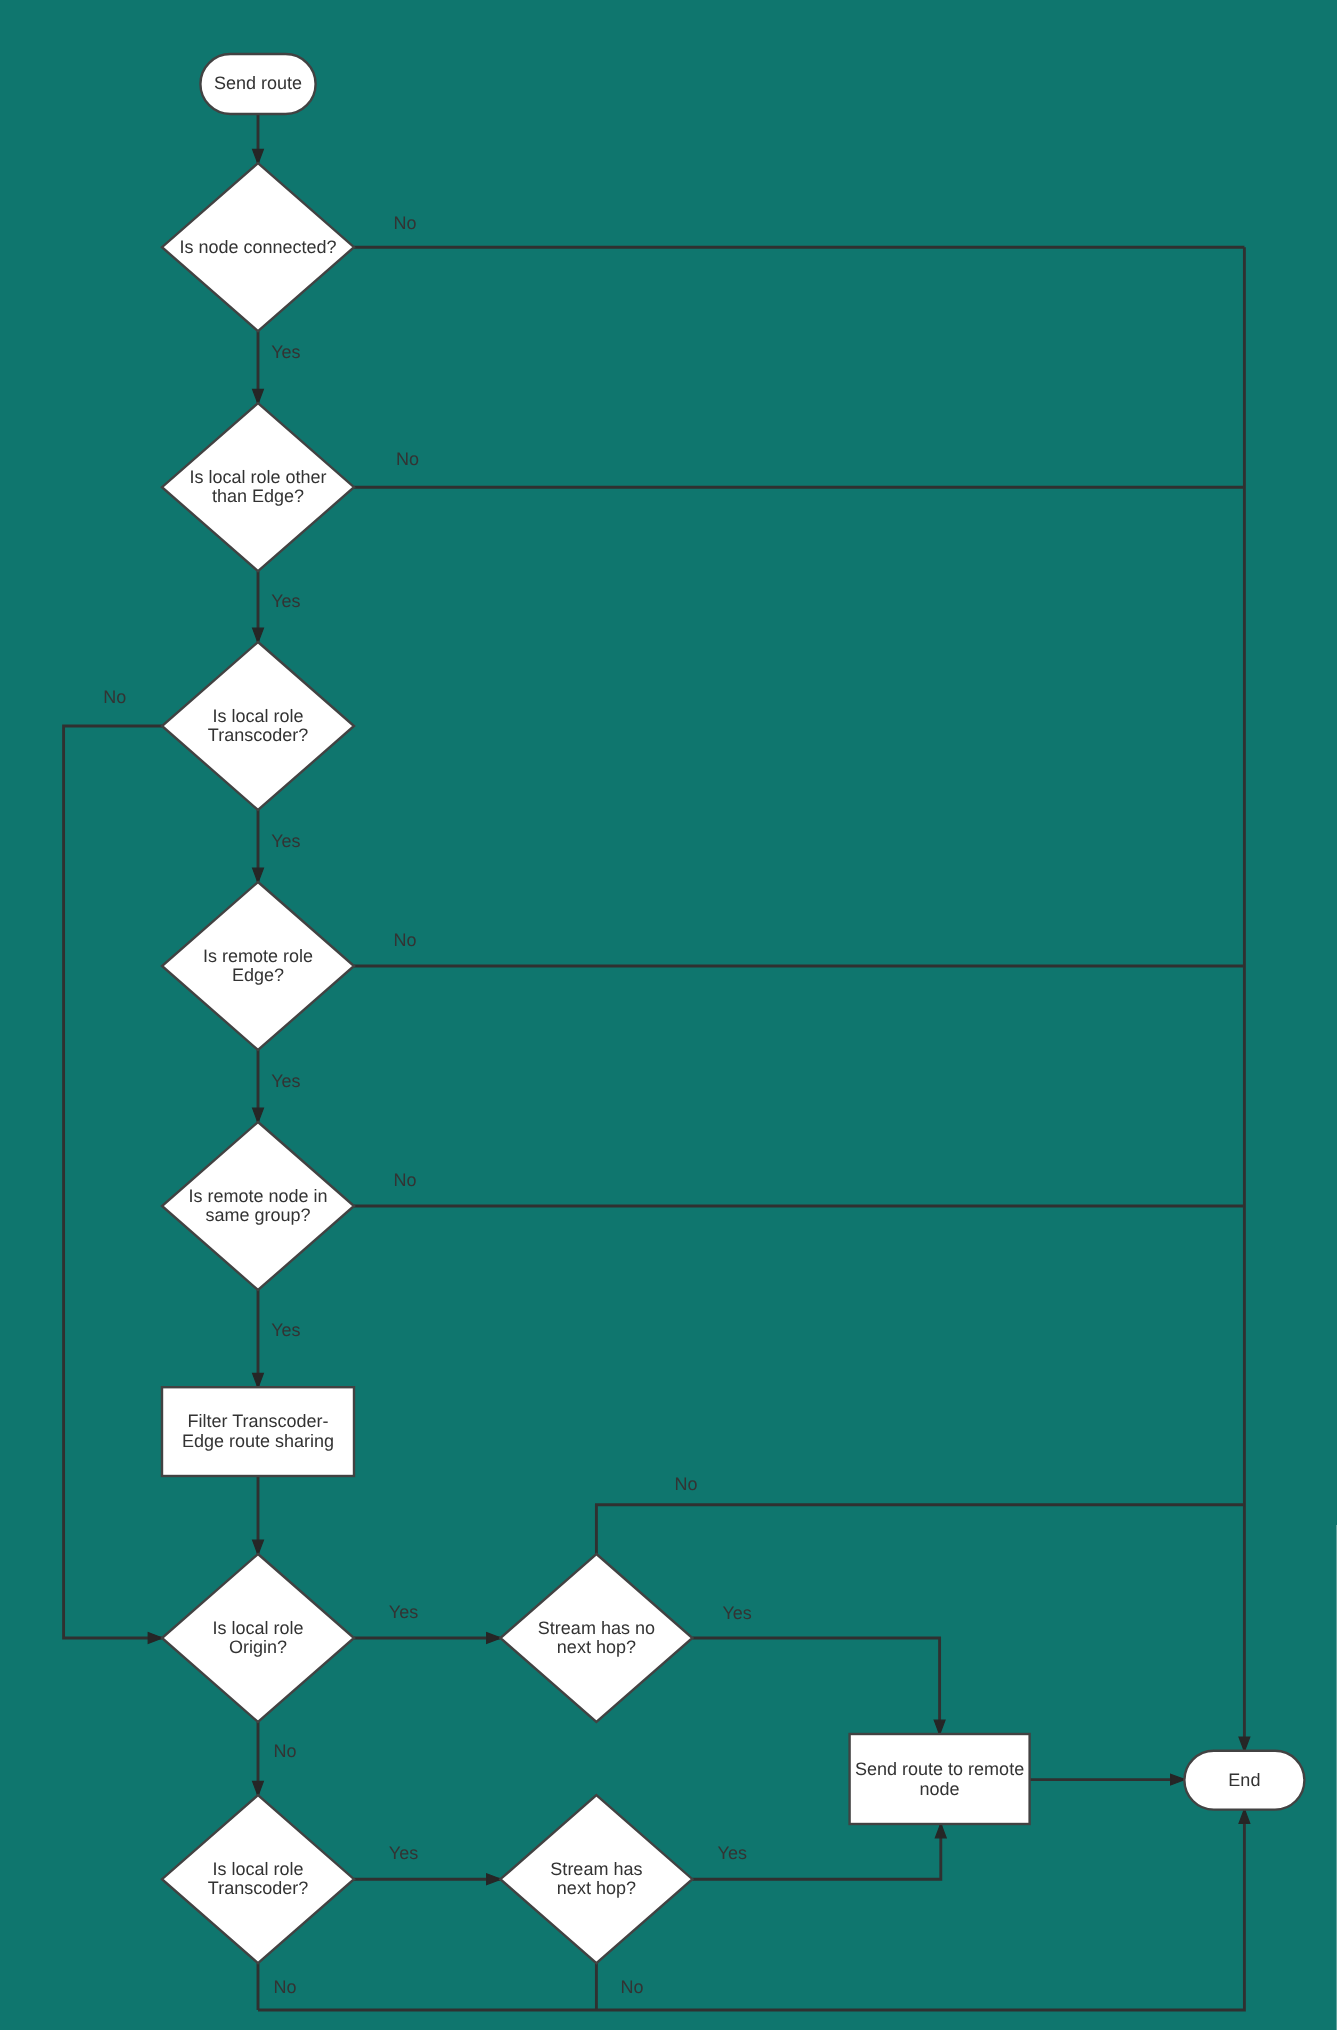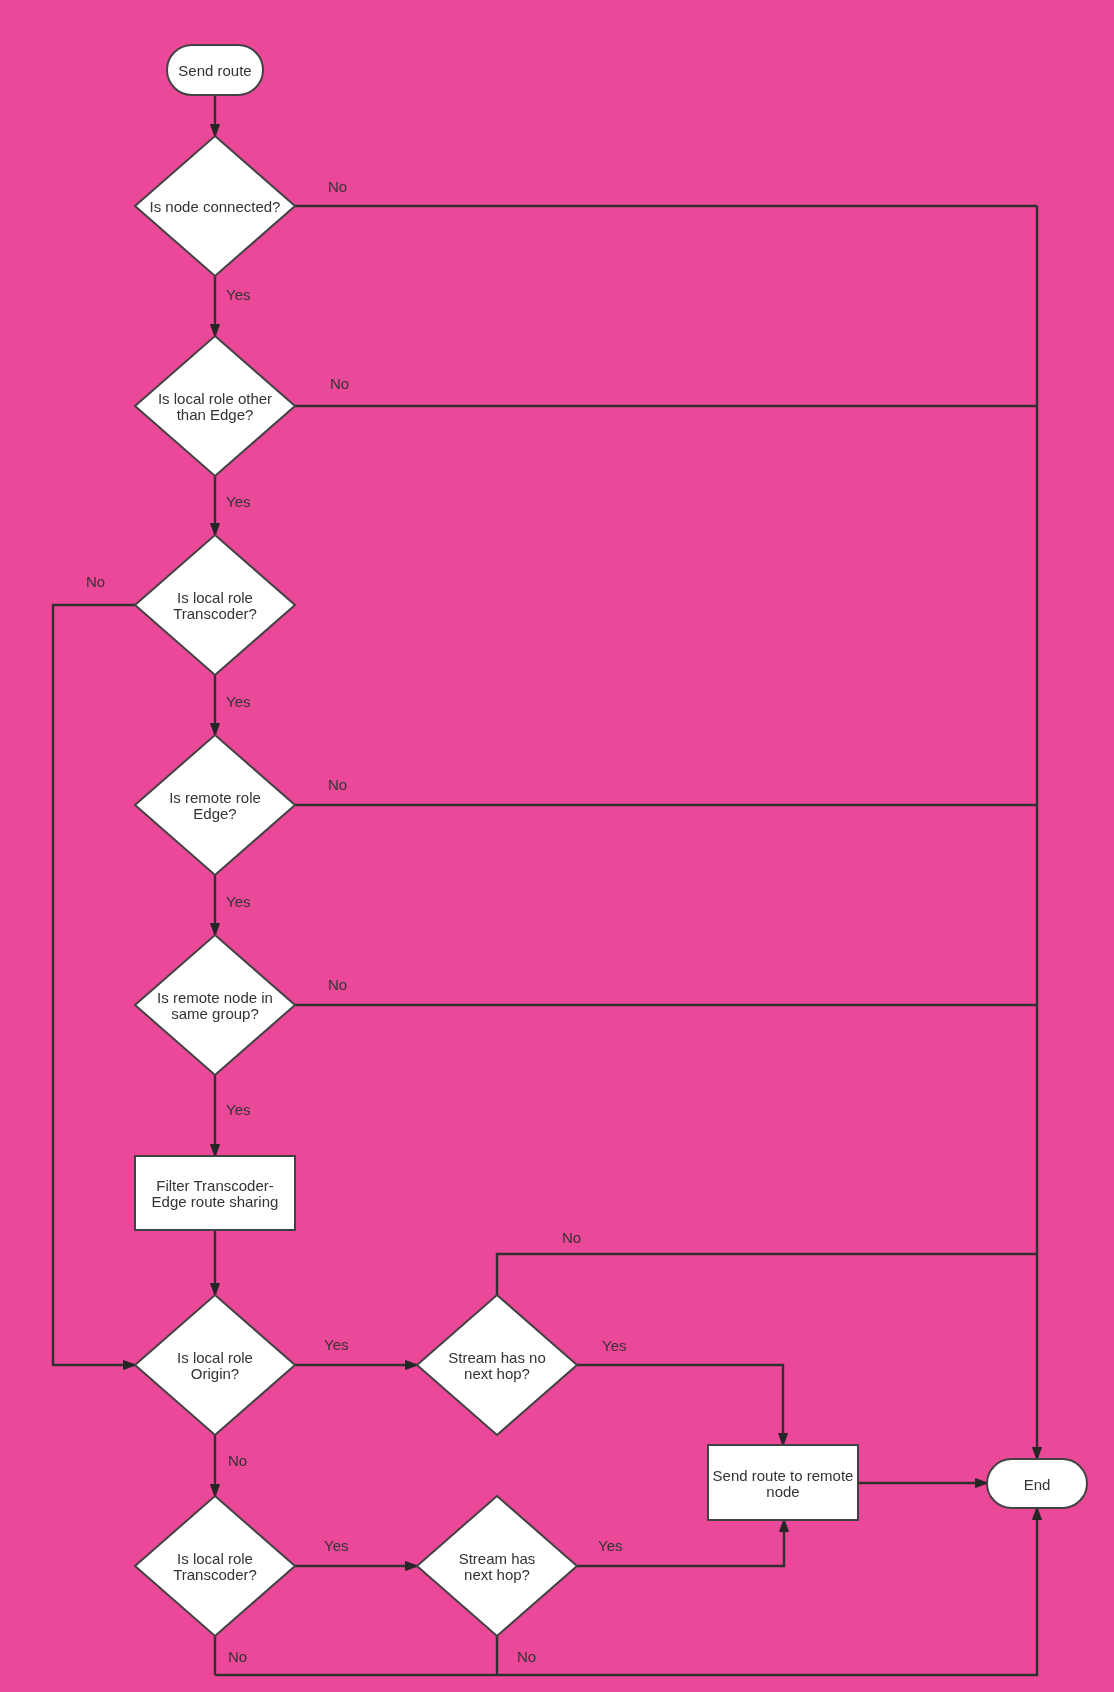--- a/index.html
+++ b/index.html
@@ -4,21 +4,21 @@
 <style>
   html, body {
     margin: 0;
     padding: 0;
     background: #ffffff;
   }
   .canvas {
     position: relative;
     width: 1114px;
     height: 1692px;
-    background: #ec4899;
+    background: #0f766e;
     font-family: "Liberation Sans", sans-serif;
   }
   svg { display: block; }
   .shape {
     fill: #ffffff;
     stroke: #424242;
     stroke-width: 2;
   }
   .edge {
     fill: none;

